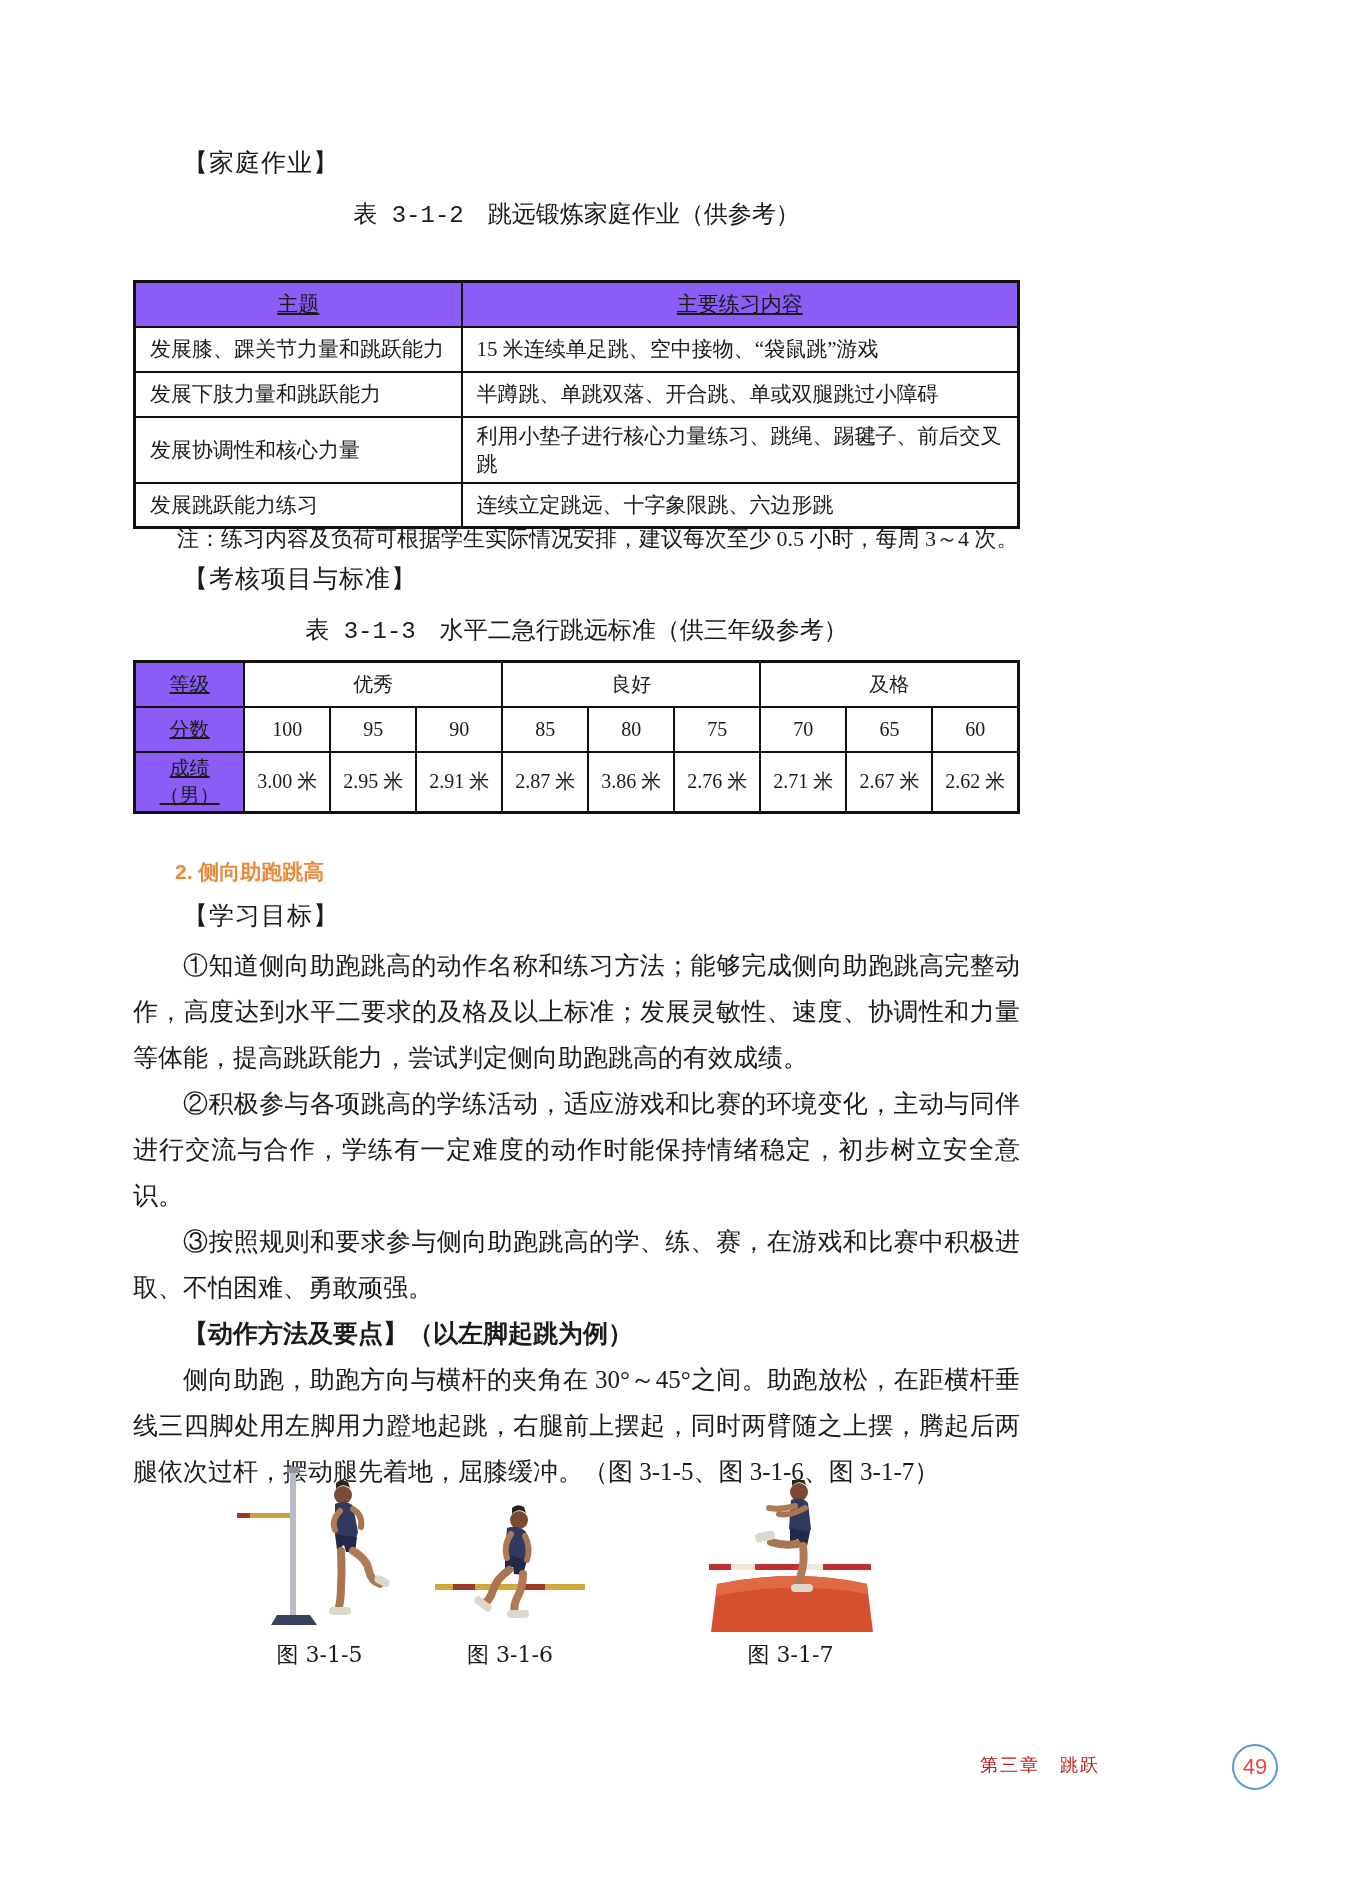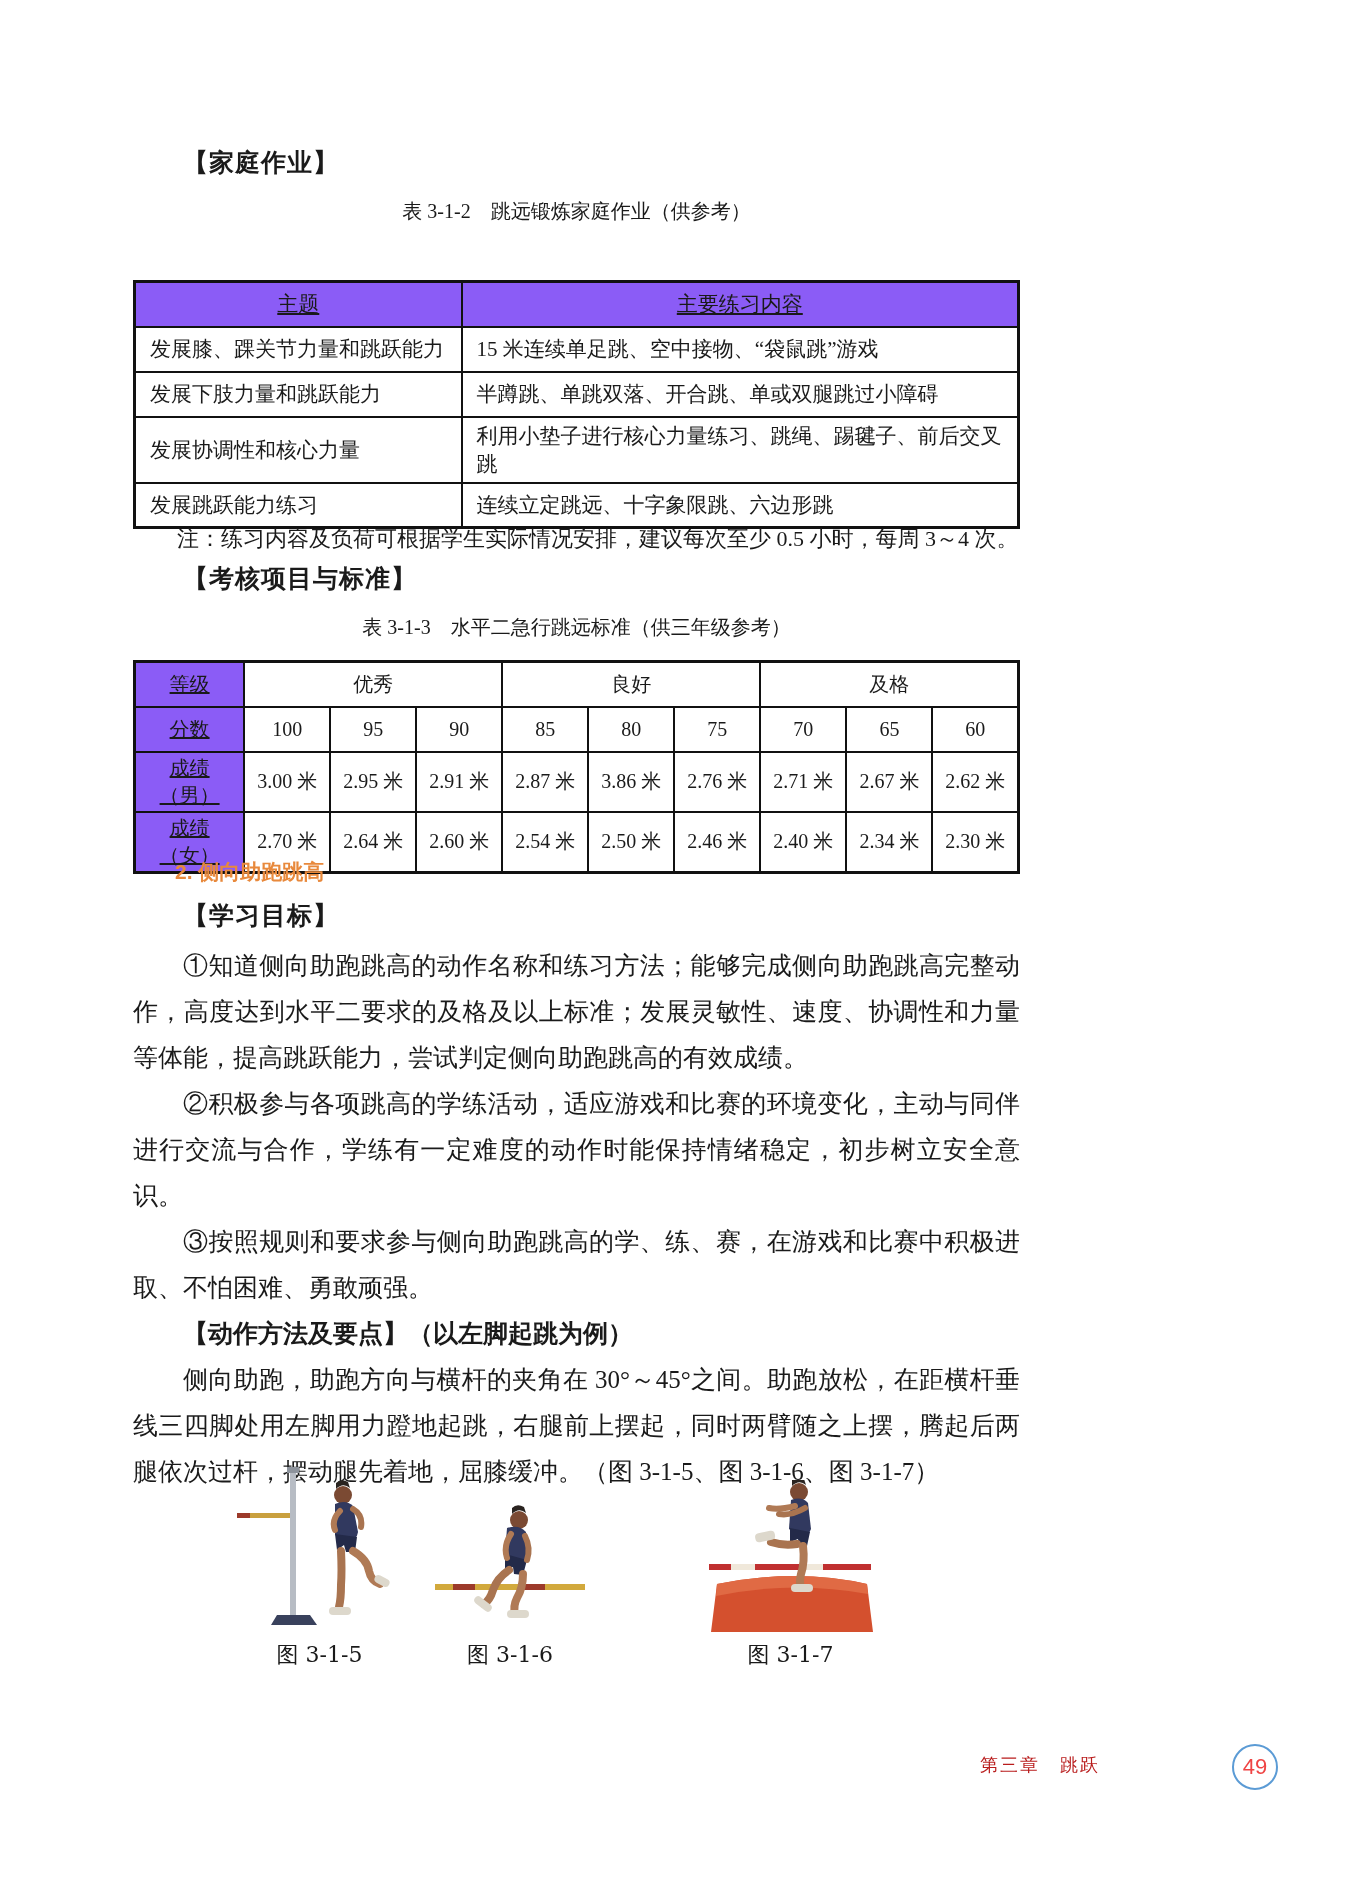--- a/index.html
+++ b/index.html
@@ -9,26 +9,26 @@
     width:1353px; height:1884px;
     background:#ffffff;
     font-family:"Liberation Serif", serif;
     color:#1a1a1a;
     overflow:hidden;
   }
   .abs { position:absolute; }
   .content { left:133px; width:887px; }
 
   .bracket-heading {
-    font-size:25px; font-weight:bold;
+    font-size:25px; font-weight:normal;
     text-indent:2em; letter-spacing:1px;
   }
   .table-caption {
-    font-size:20px; text-align:center;
-    font-family:Liberation Serif, serif;
+    font-size:24px; text-align:center;
+    font-family:Liberation Mono, monospace;
   }
 
   table { border-collapse:collapse; width:100%; table-layout:fixed;
           border:3px solid #111; }
   td {
     border:2px solid #111;
     font-size:21px;
     height:45px;
     padding:4px 14px;
     vertical-align:middle;
@@ -162,32 +162,20 @@
         <td class="th-cell">成绩（男）</td>
         <td>3.00 米</td>
         <td>2.95 米</td>
         <td>2.91 米</td>
         <td>2.87 米</td>
         <td>3.86 米</td>
         <td>2.76 米</td>
         <td>2.71 米</td>
         <td>2.67 米</td>
         <td>2.62 米</td>
-      </tr>
-      <tr>
-        <td class="th-cell">成绩（女）</td>
-        <td>2.70 米</td>
-        <td>2.64 米</td>
-        <td>2.60 米</td>
-        <td>2.54 米</td>
-        <td>2.50 米</td>
-        <td>2.46 米</td>
-        <td>2.40 米</td>
-        <td>2.34 米</td>
-        <td>2.30 米</td>
       </tr>
     </tbody>
       </table>
   </div>
 
   <div class="abs content section-heading" style="top:858px">2. 侧向助跑跳高</div>
 
   <div class="abs content bracket-heading" style="top:899px">【学习目标】</div>
 
   <div class="abs content body-text" style="top:943px">

